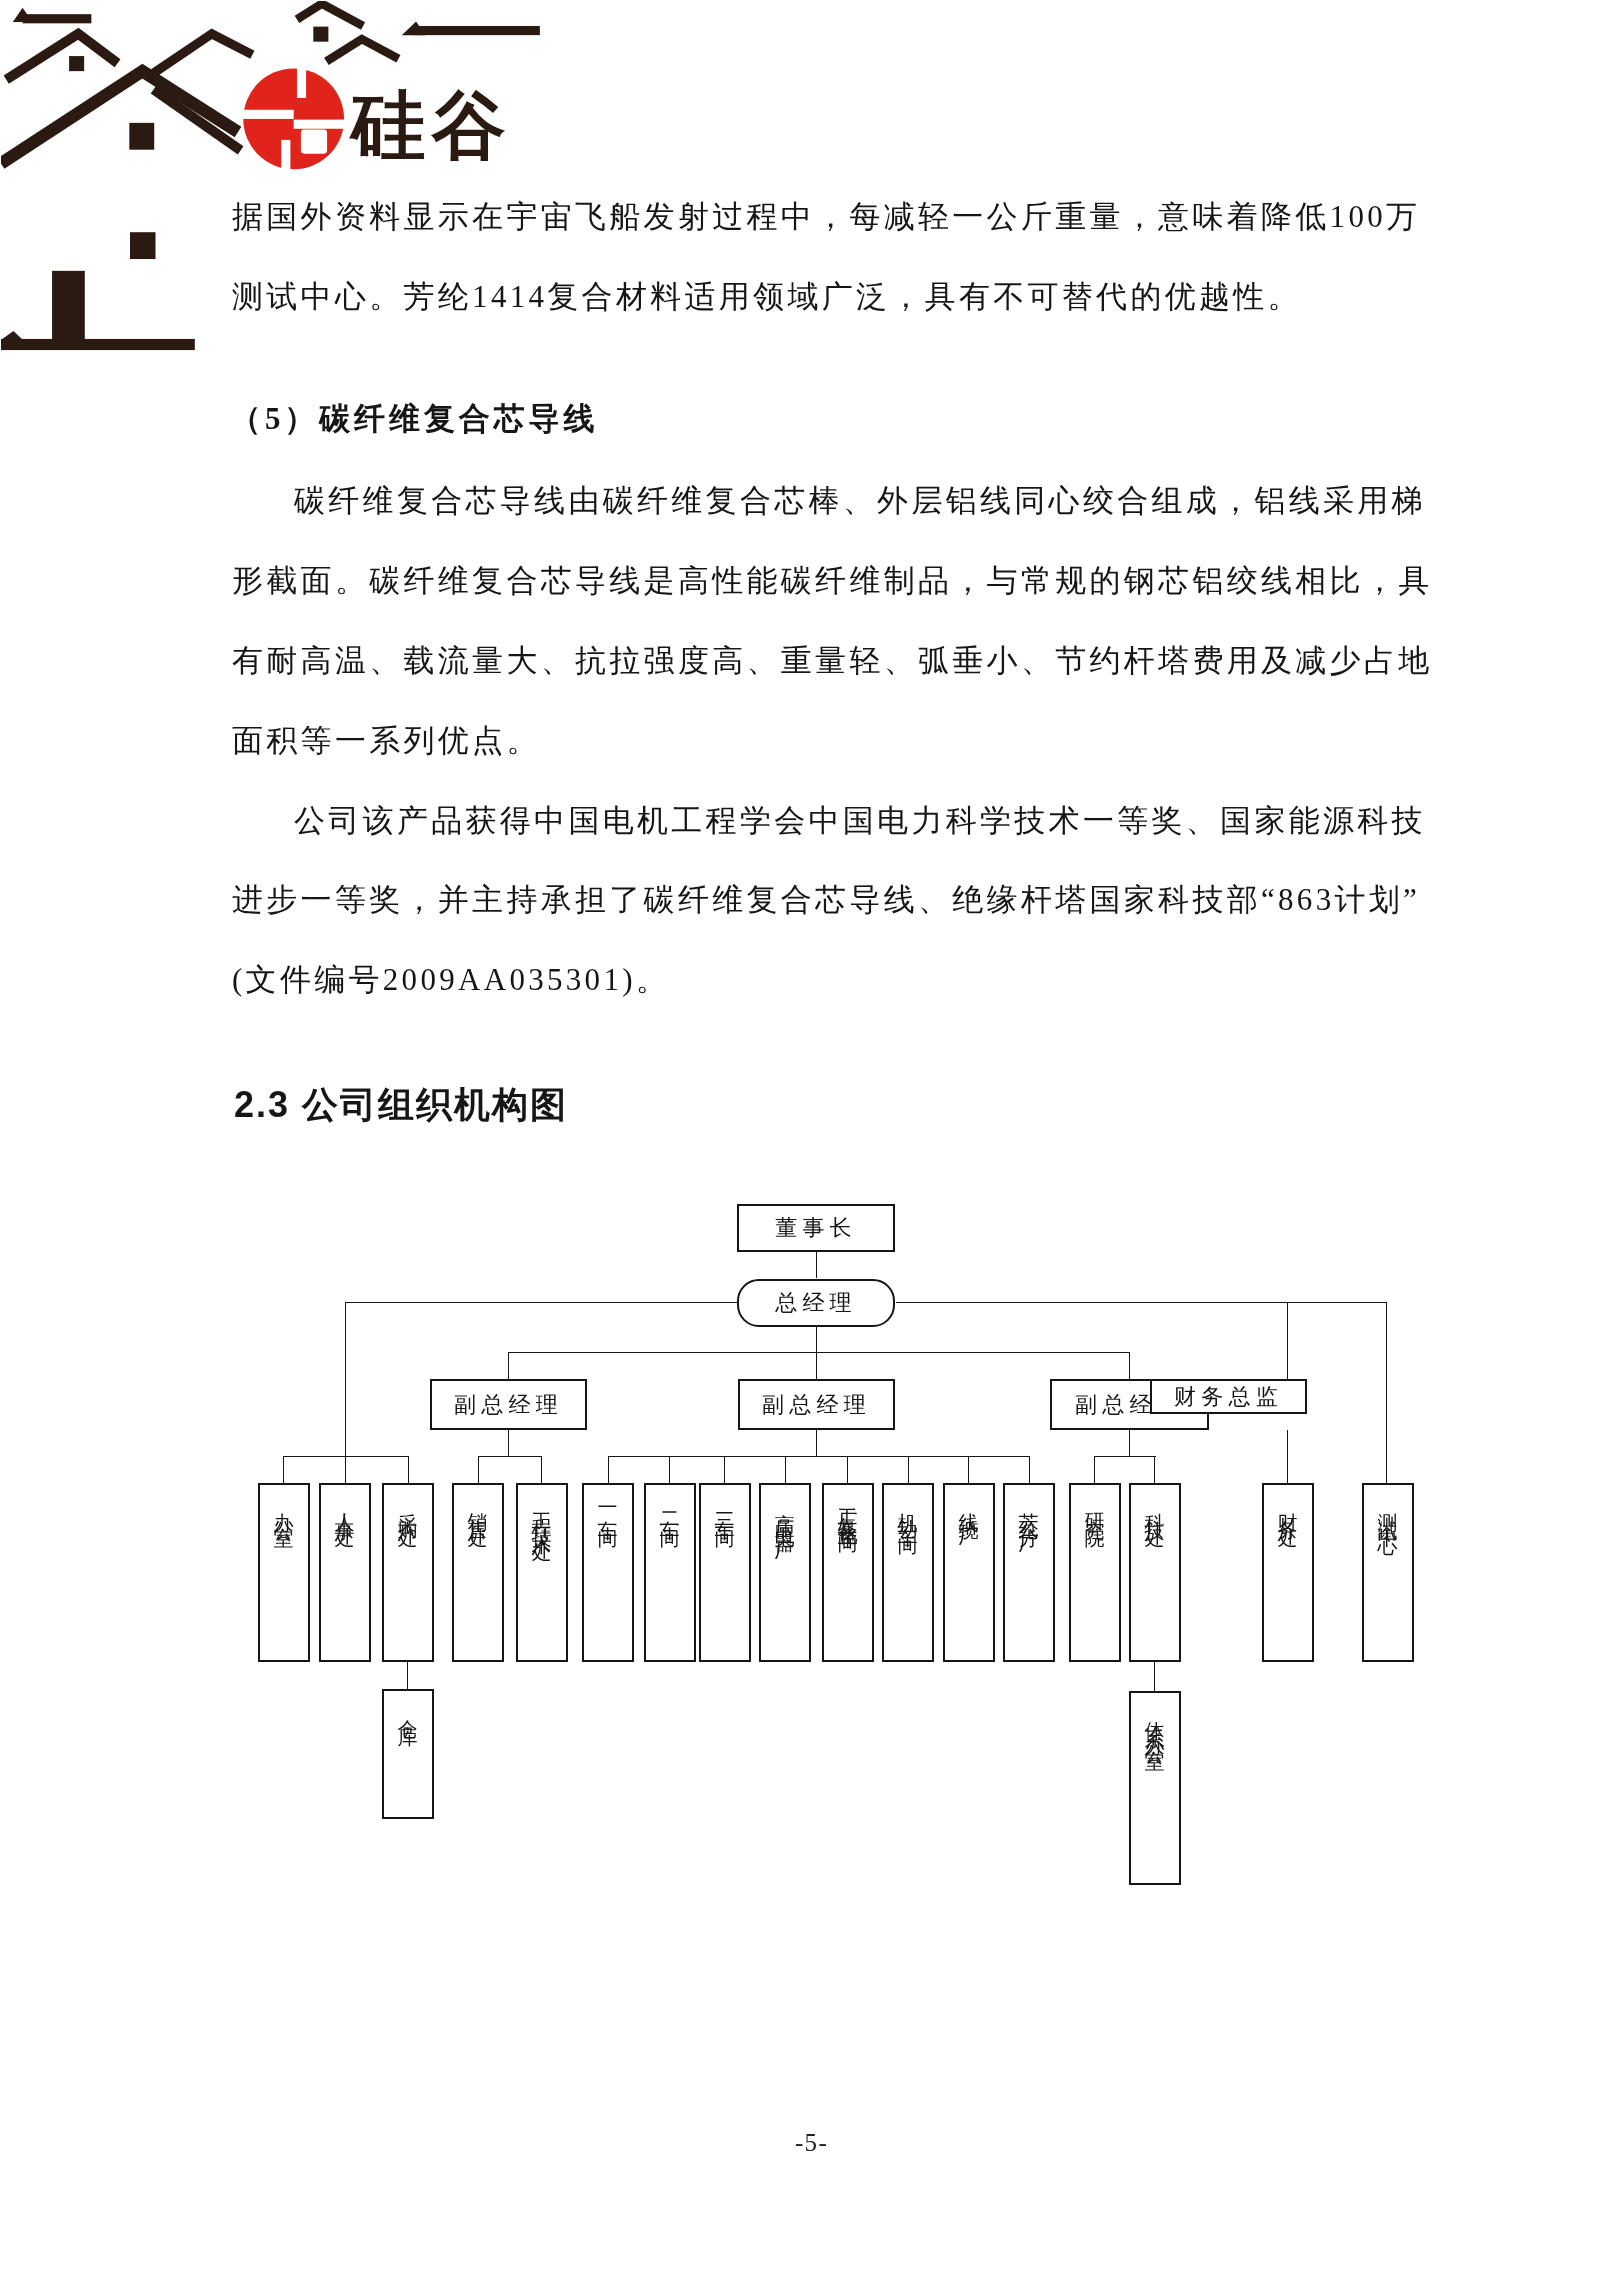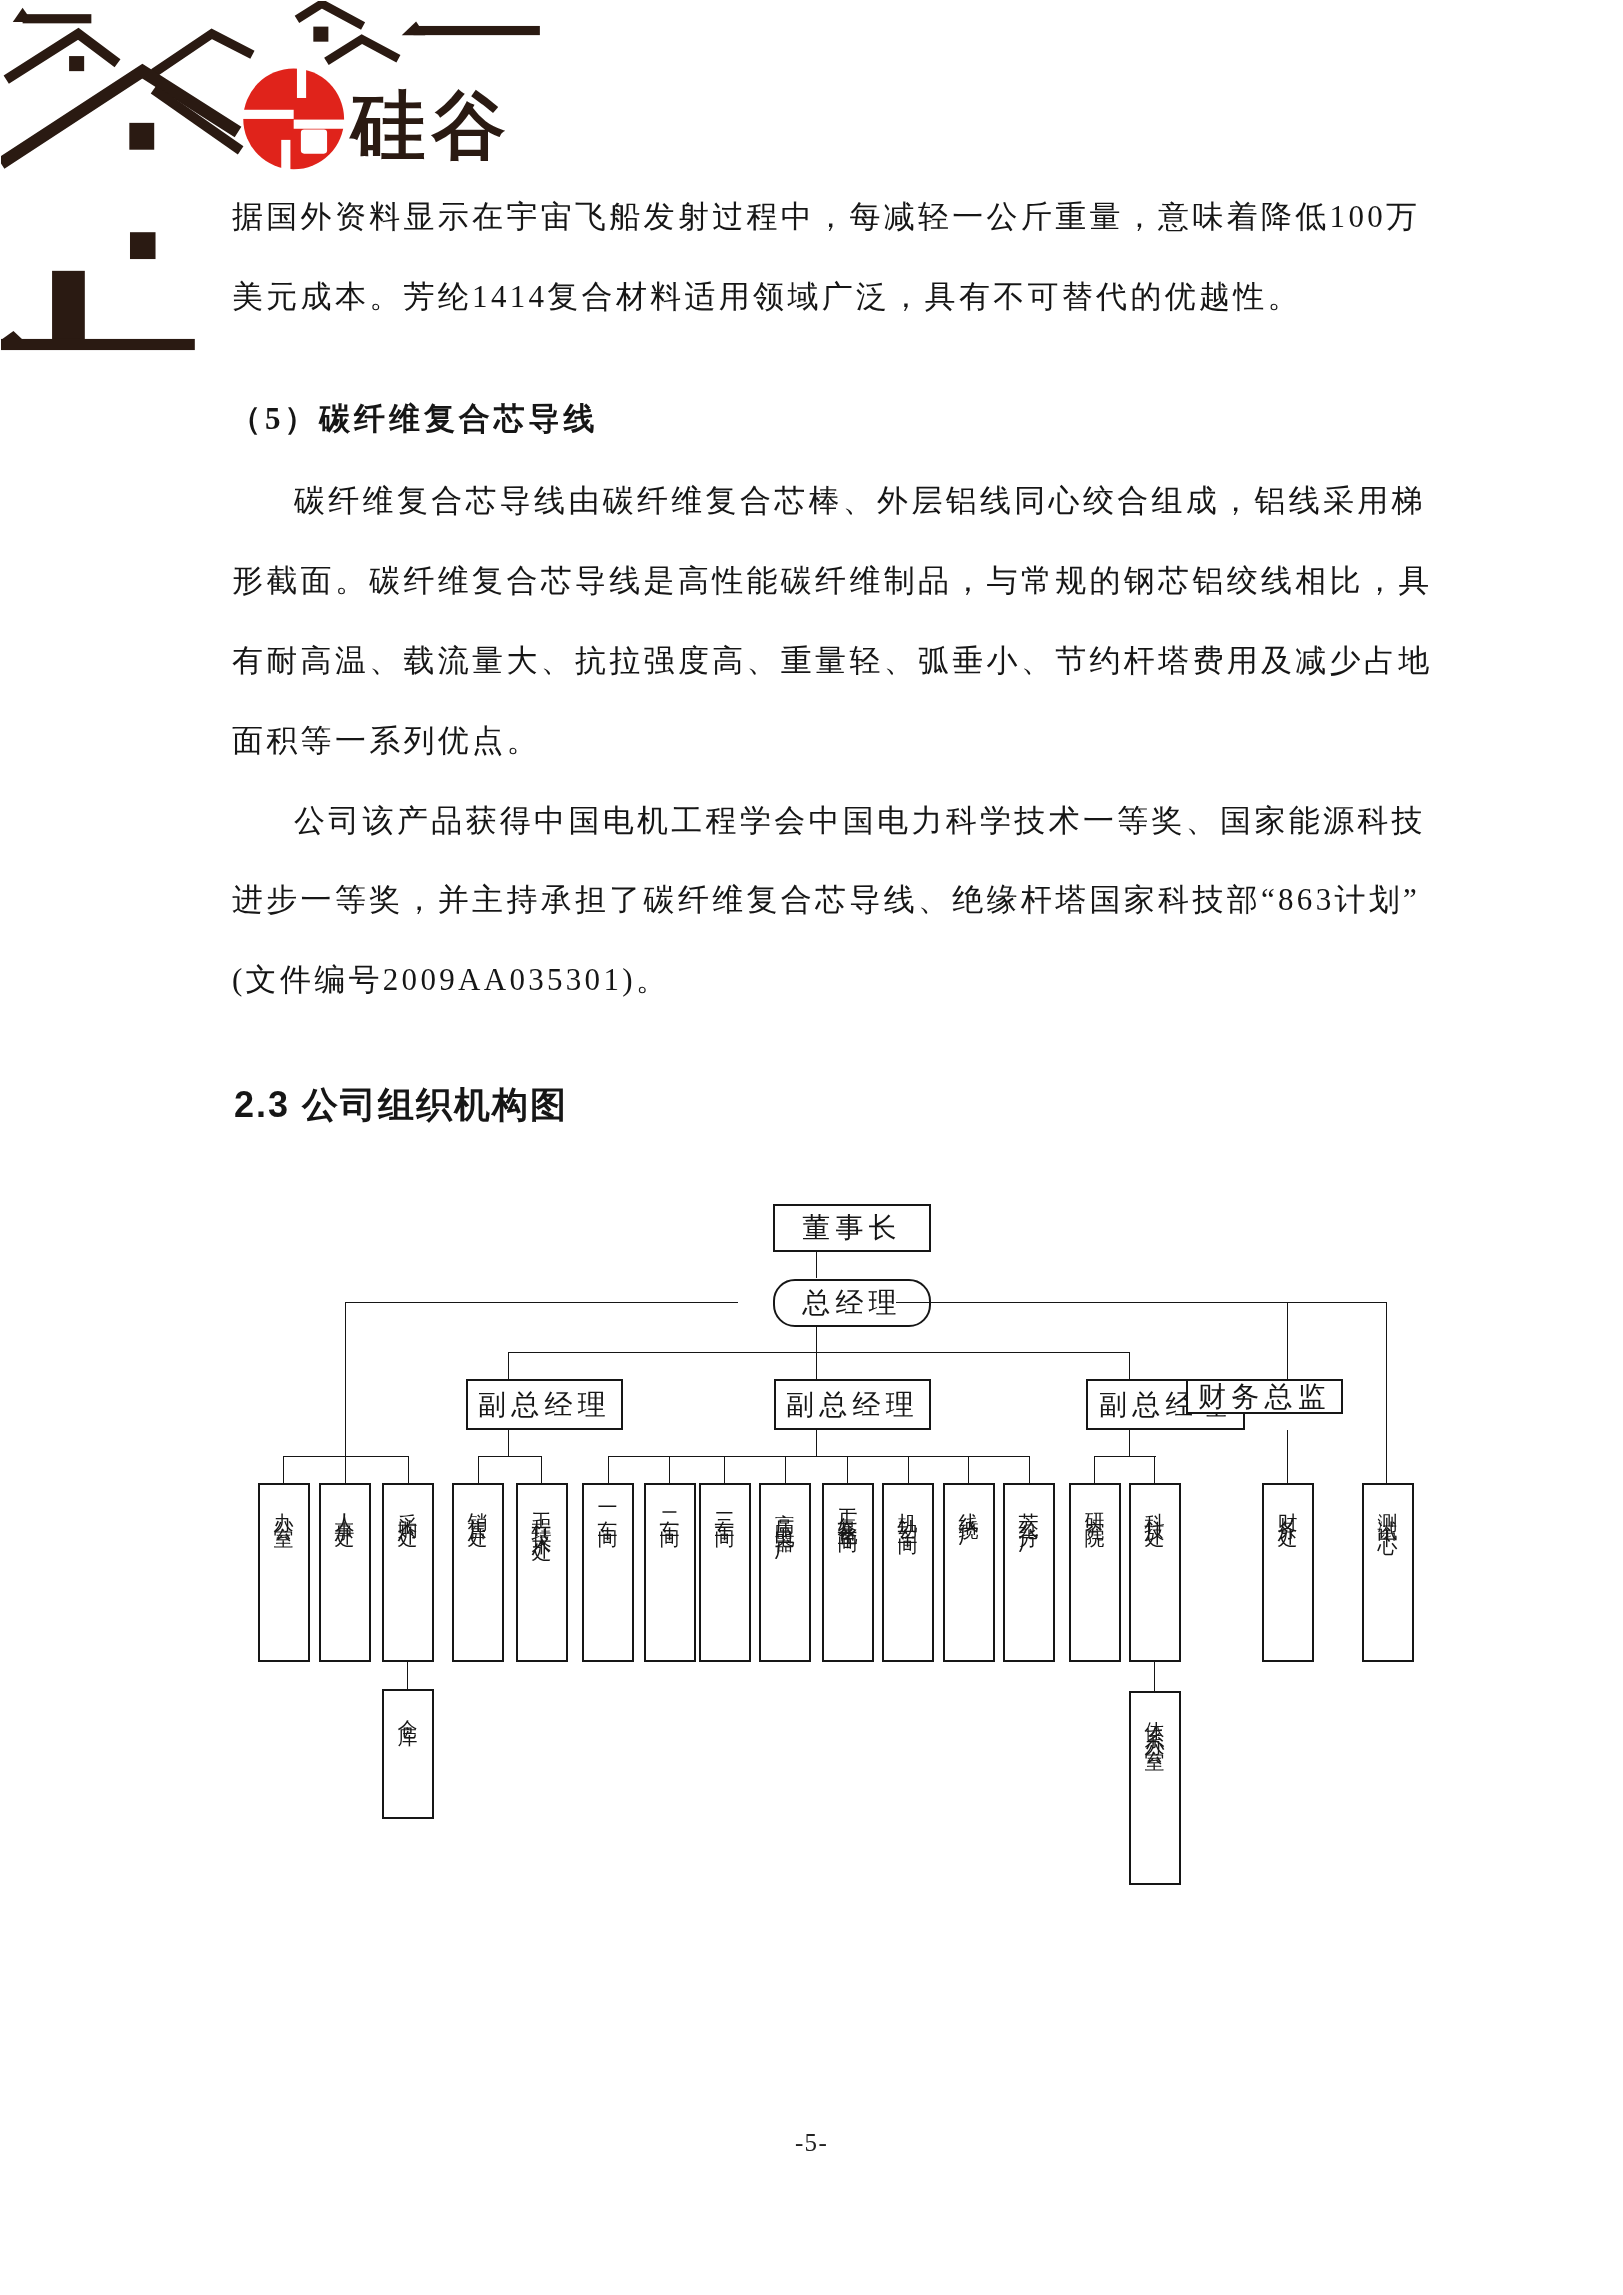--- a/index.html
+++ b/index.html
@@ -14,21 +14,21 @@
     font-weight:bold;font-size:31px;letter-spacing:3.9px;
     font-family:"Liberation Serif", serif;
   }
   .h23{
     font-family:Liberation Sans, sans-serif;font-weight:bold;font-size:36px;letter-spacing:2px;
   }
   
   .obox{
     position:absolute;border:2px solid #161616;background:#fff;box-sizing:border-box;
     display:flex;align-items:center;justify-content:center;
-    font-size:28px;letter-spacing:5.2px;color:#161616;margin-left:36px;
+    font-size:22px;letter-spacing:5.2px;color:#161616;
   }
   .vbox{
     position:absolute;width:52px;border:2px solid #161616;background:#fff;box-sizing:border-box;
     display:flex;justify-content:center;align-items:flex-start;padding-top:11.8px;
     color:#161616;
   }
   .vbox span{
     writing-mode:vertical-rl;text-orientation:upright;
     font-size:20px;line-height:1;letter-spacing:7.2px;
   }
@@ -66,21 +66,21 @@
     <rect x="366" y="166" width="81" height="14" fill="#ffffff"></rect>
     <rect x="447" y="181" width="81" height="14" fill="#ffffff"></rect>
     <rect x="452" y="100" width="14" height="48" fill="#ffffff"></rect>
     <rect x="428" y="212" width="14" height="48" fill="#ffffff"></rect>
     <rect x="458" y="196" width="40" height="37" rx="5" fill="#ffffff"></rect>
   </g>
   <text x="535" y="229" font-family="DejaVu Sans, sans-serif" font-weight="bold" font-size="113" letter-spacing="10" fill="#2a1a12">硅谷</text>
 </svg>
 
 <div class="txline" style="left:232px;top:196px;">据国外资料显示在宇宙飞船发射过程中，每减轻一公斤重量，意味着降低100万</div>
-<div class="txline" style="left:232px;top:276px;">美元成本。芳纶1414复合材料适用领域广泛，具有不可替代的优越性。</div>
+<div class="txline" style="left:232px;top:276px;">测试中心。芳纶1414复合材料适用领域广泛，具有不可替代的优越性。</div>
 
 <div class="txline h5" style="left:230px;top:398px;text-align:right;">（5）碳纤维复合芯导线</div>
 
 <div class="txline" style="left:294px;top:480px;">碳纤维复合芯导线由碳纤维复合芯棒、外层铝线同心绞合组成，铝线采用梯</div>
 <div class="txline" style="left:232px;top:560px;">形截面。碳纤维复合芯导线是高性能碳纤维制品，与常规的钢芯铝绞线相比，具</div>
 <div class="txline" style="left:232px;top:640px;">有耐高温、载流量大、抗拉强度高、重量轻、弧垂小、节约杆塔费用及减少占地</div>
 <div class="txline" style="left:232px;top:720px;">面积等一系列优点。</div>
 
 <div class="txline" style="left:294px;top:800px;">公司该产品获得中国电机工程学会中国电力科学技术一等奖、国家能源科技</div>
 <div class="txline" style="left:232px;top:879px;">进步一等奖，并主持承担了碳纤维复合芯导线、绝缘杆塔国家科技部“863计划”</div>

